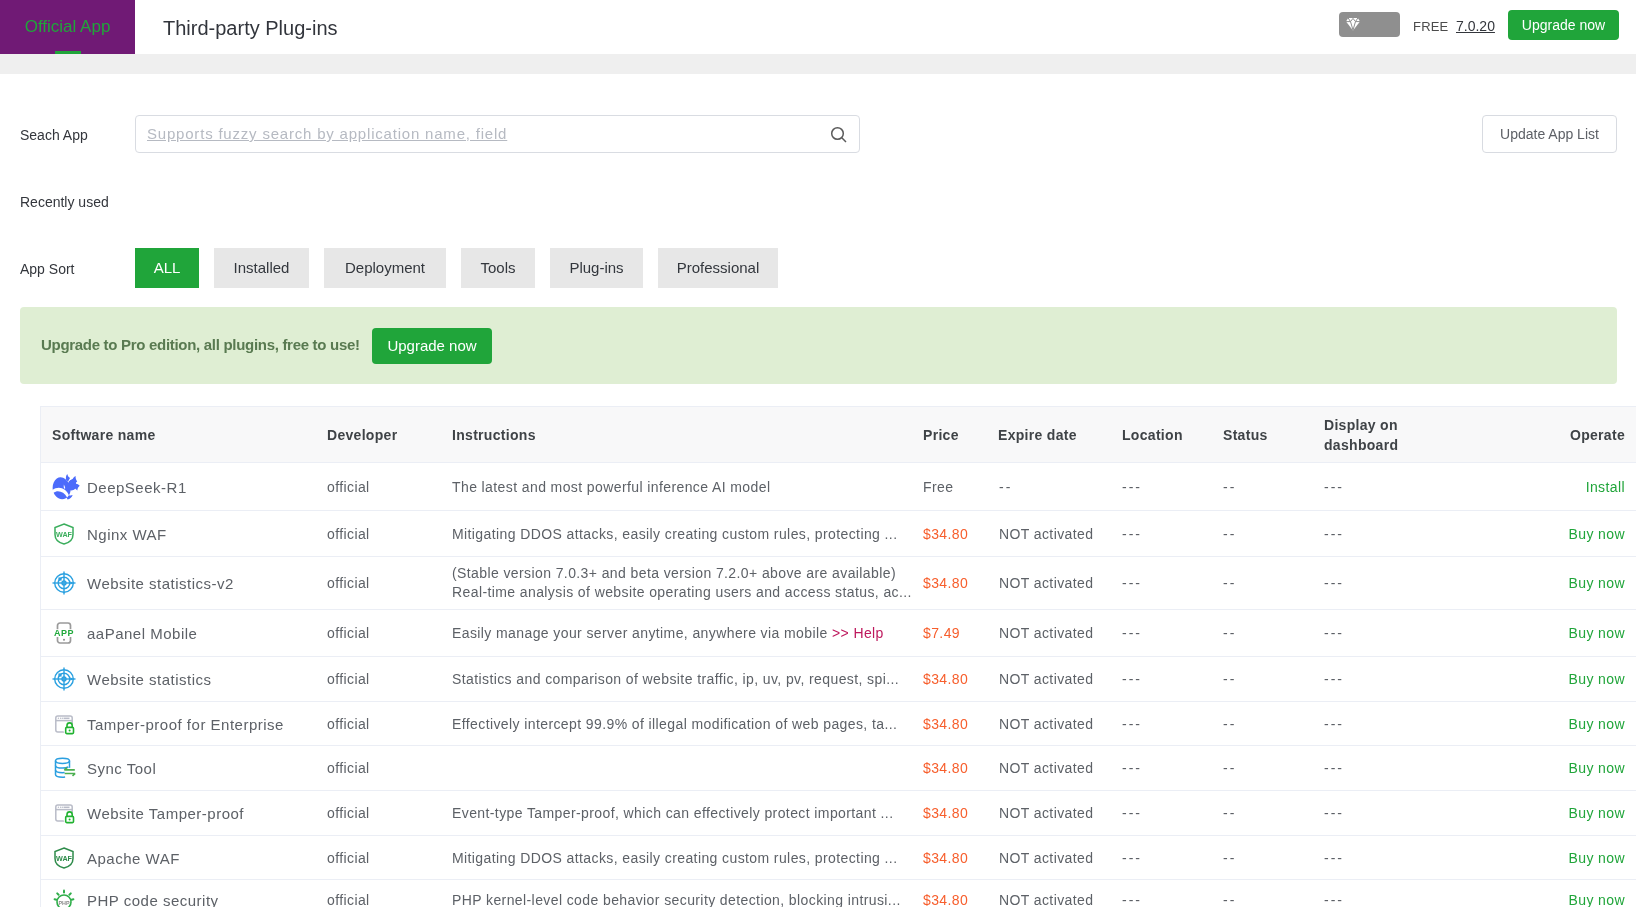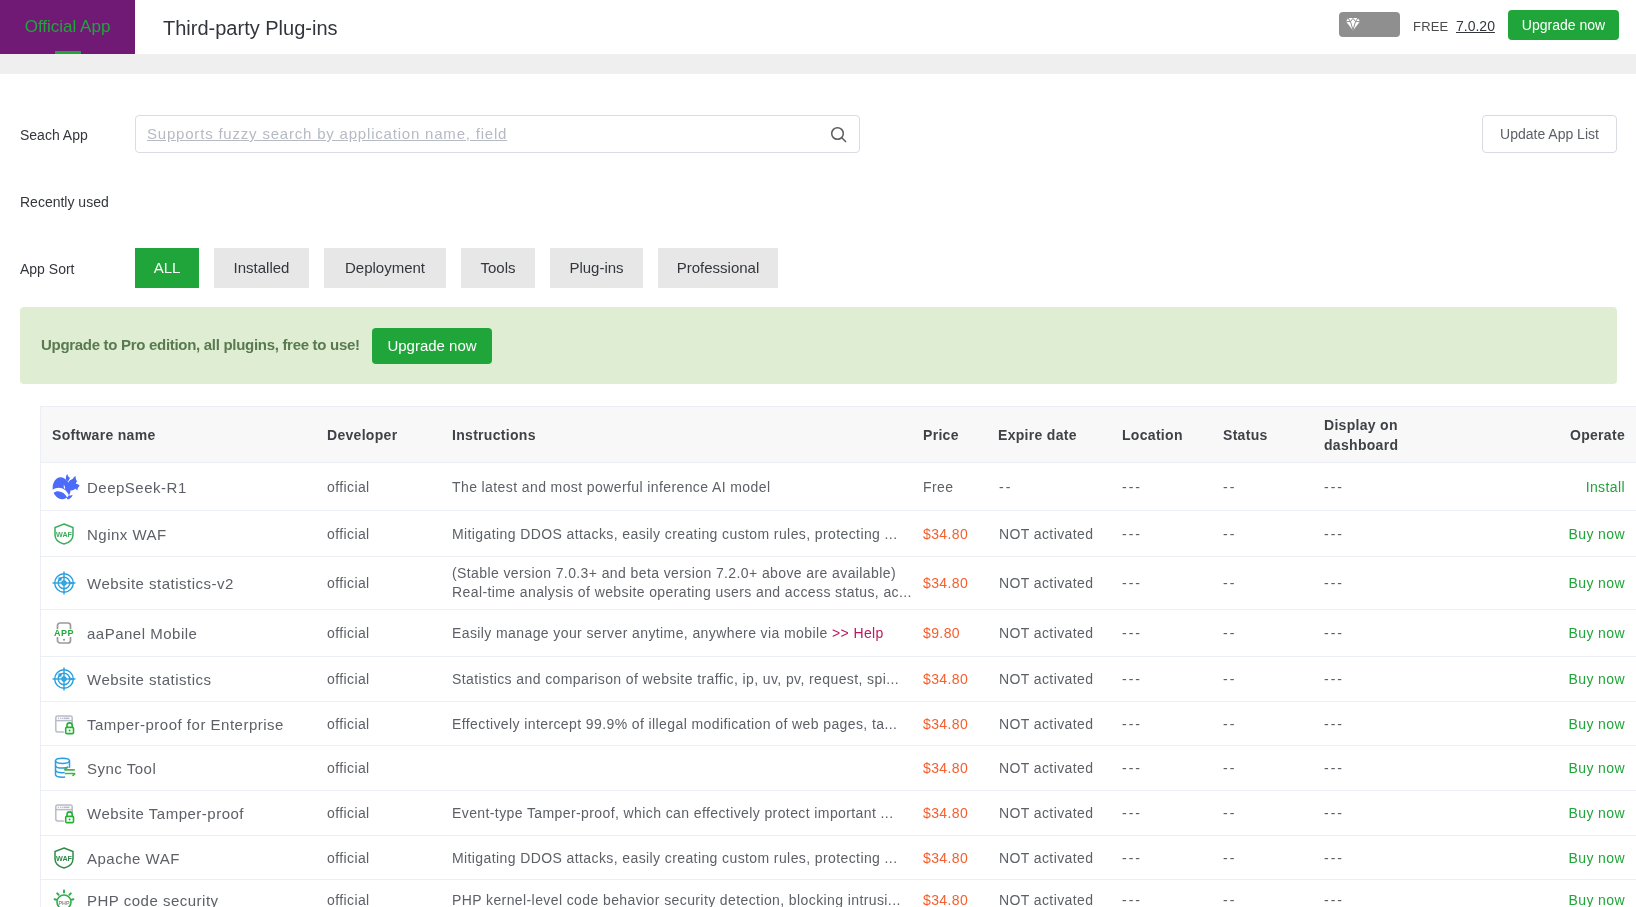--- a/index.html
+++ b/index.html
@@ -179,21 +179,21 @@
     <div class="row" style="top:203px; height:47px;">
       <svg class="ic" viewBox="0 0 24 24">
         <rect x="5.5" y="2" width="13" height="20" rx="2.5" fill="none" stroke="#9a9a9a" stroke-width="1.7"></rect>
         <rect x="1.6" y="8.2" width="20.8" height="7.8" fill="#fff"></rect>
         <text x="12" y="15" text-anchor="middle" font-size="9" font-weight="bold" fill="#21a93c" letter-spacing="0.5">APP</text>
         <circle cx="12" cy="18.8" r="1" fill="#888"></circle>
       </svg>
       <span class="c nm" style="left:46px;">aaPanel Mobile</span>
       <span class="c" style="left:286px;">official</span>
       <span class="c" style="left:411px;">Easily manage your server anytime, anywhere via mobile <span class="grn">&gt;&gt; Help</span></span>
-      <span class="c pr" style="left:882px;">$9.80</span>
+      <span class="c pr" style="left:882px;">$7.49</span>
       <span class="c" style="left:958px;">NOT activated</span>
       <span class="c dash" style="left:1081px;">---</span>
       <span class="c dash" style="left:1182px;">--</span>
       <span class="c dash" style="left:1283px;">---</span>
       <span class="op">Buy now</span>
     </div>
     <div class="row" style="top:250px; height:45px;">
       <svg class="ic" viewBox="0 0 24 24">
         <g fill="none" stroke="#2aa0e0" stroke-width="1.4">
           <circle cx="12" cy="12" r="9.3"></circle>

